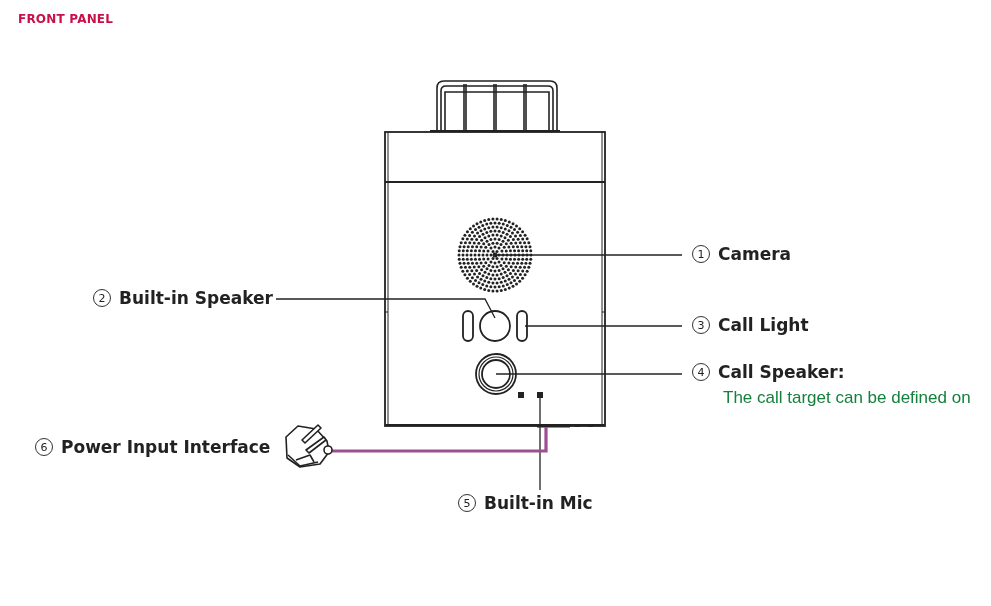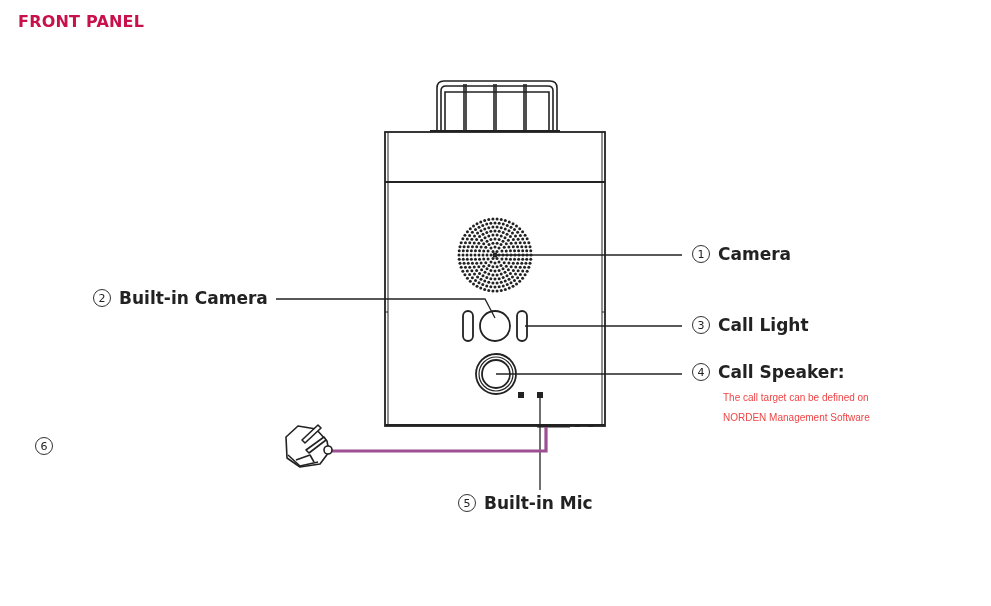--- a/index.html
+++ b/index.html
@@ -1,21 +1,21 @@
 <!DOCTYPE html>
 <html><head>
   <meta charset="utf-8">
   <style>
     html, body { margin: 0; padding: 0; background: #ffffff; }
     body { width: 991px; height: 606px; position: relative; overflow: hidden; font-family: "DejaVu Sans", sans-serif; }
-    .title { position: absolute; left: 18px; top: 12px; font-family: "DejaVu Sans", sans-serif; font-weight: bold; font-size: 16px; color: #c8104a; letter-spacing: 0.2px; }
+    .title { position: absolute; left: 18px; top: 12px; font-family: "DejaVu Sans", sans-serif; font-weight: bold; font-size: 12px; color: #c8104a; letter-spacing: 0.2px; }
     svg.diagram { position: absolute; left: 0; top: 0; }
     .label { position: absolute; display: flex; align-items: center; font-family: "DejaVu Sans", sans-serif; font-weight: bold; font-size: 17px; color: #222; white-space: nowrap; }
     .num { display: inline-flex; align-items: center; justify-content: center; width: 18px; height: 18px; border: 1.5px solid #333; border-radius: 50%; font-size: 11px; font-weight: normal; margin-right: 8px; box-sizing: border-box; color: #222; }
-    .desc { position: absolute; left: 723px; top: 388px; font-family: "Liberation Sans", sans-serif; font-size: 10px; color: #ef4444; line-height: 20px; }
+    .desc { position: absolute; left: 723px; top: 388px; font-family: "Liberation Sans", sans-serif; font-size: 17px; color: #15803d; line-height: 20px; }
     .desc div { white-space: nowrap; }
   </style>
 </head>
 <body>
 
 <div class="title" style="color: rgb(200, 16, 74);">FRONT PANEL</div>
 
 <svg class="diagram" width="991" height="606" viewBox="0 0 991 606">
 
   <g fill="none" stroke="#222" stroke-width="1.6">
@@ -354,38 +354,38 @@
   </g>
 </svg>
 
 <div class="label" style="left:692px; top:244px;">
   <span class="num">1</span>
   <span>Camera</span>
 </div>
 
 <div class="label" style="left:93px; top:288px;">
   <span class="num">2</span>
-  <span>Built-in Camera</span>
+  <span>Built-in Speaker</span>
 </div>
 
 <div class="label" style="left:692px; top:315px;">
   <span class="num">3</span>
   <span>Call Light</span>
 </div>
 
 <div class="label" style="left:692px; top:362px;">
   <span class="num">4</span>
   <span>Call Speaker:</span>
 </div>
 
 <div class="desc">
   <div>The call target can be  defined on</div>
-  <div>NORDEN Management Software</div>
 </div>
 
 <div class="label" style="left:458px; top:493px;">
   <span class="num">5</span>
   <span>Built-in Mic</span>
 </div>
 
 <div class="label" style="left:35px; top:437px;">
   <span class="num">6</span>
+  <span>Power Input Interface</span>
 </div>
 
 </body></html>

